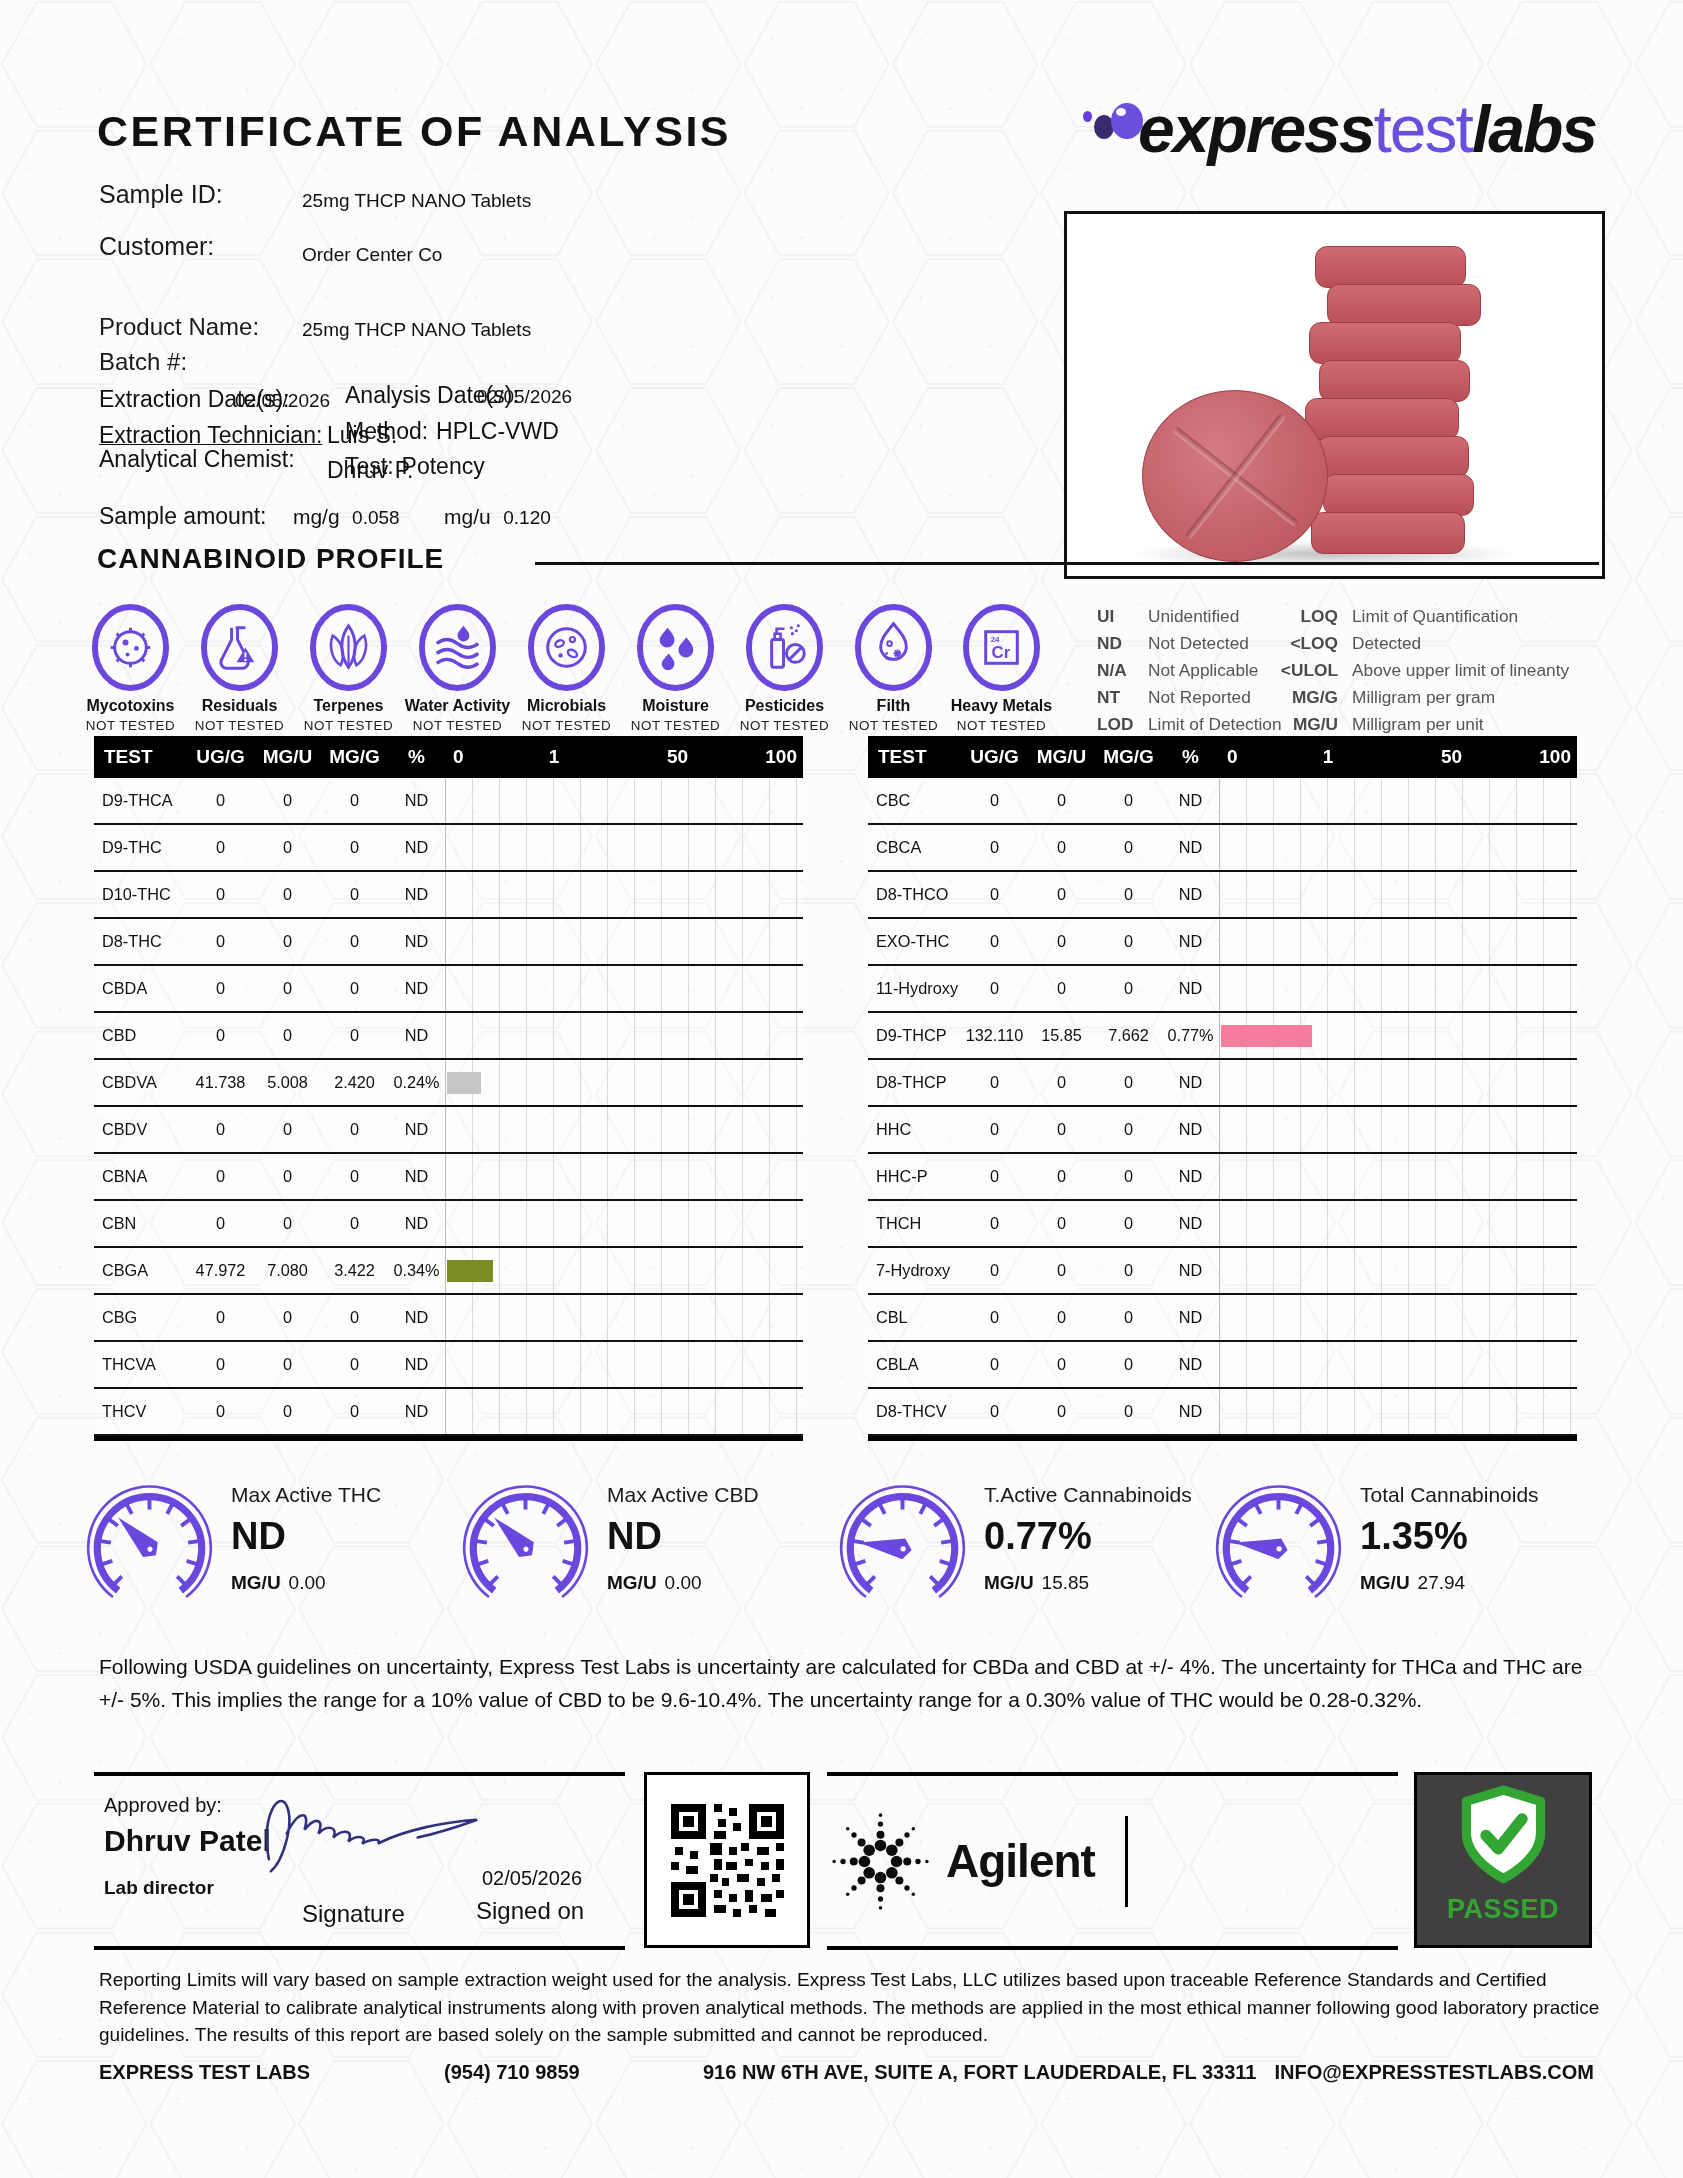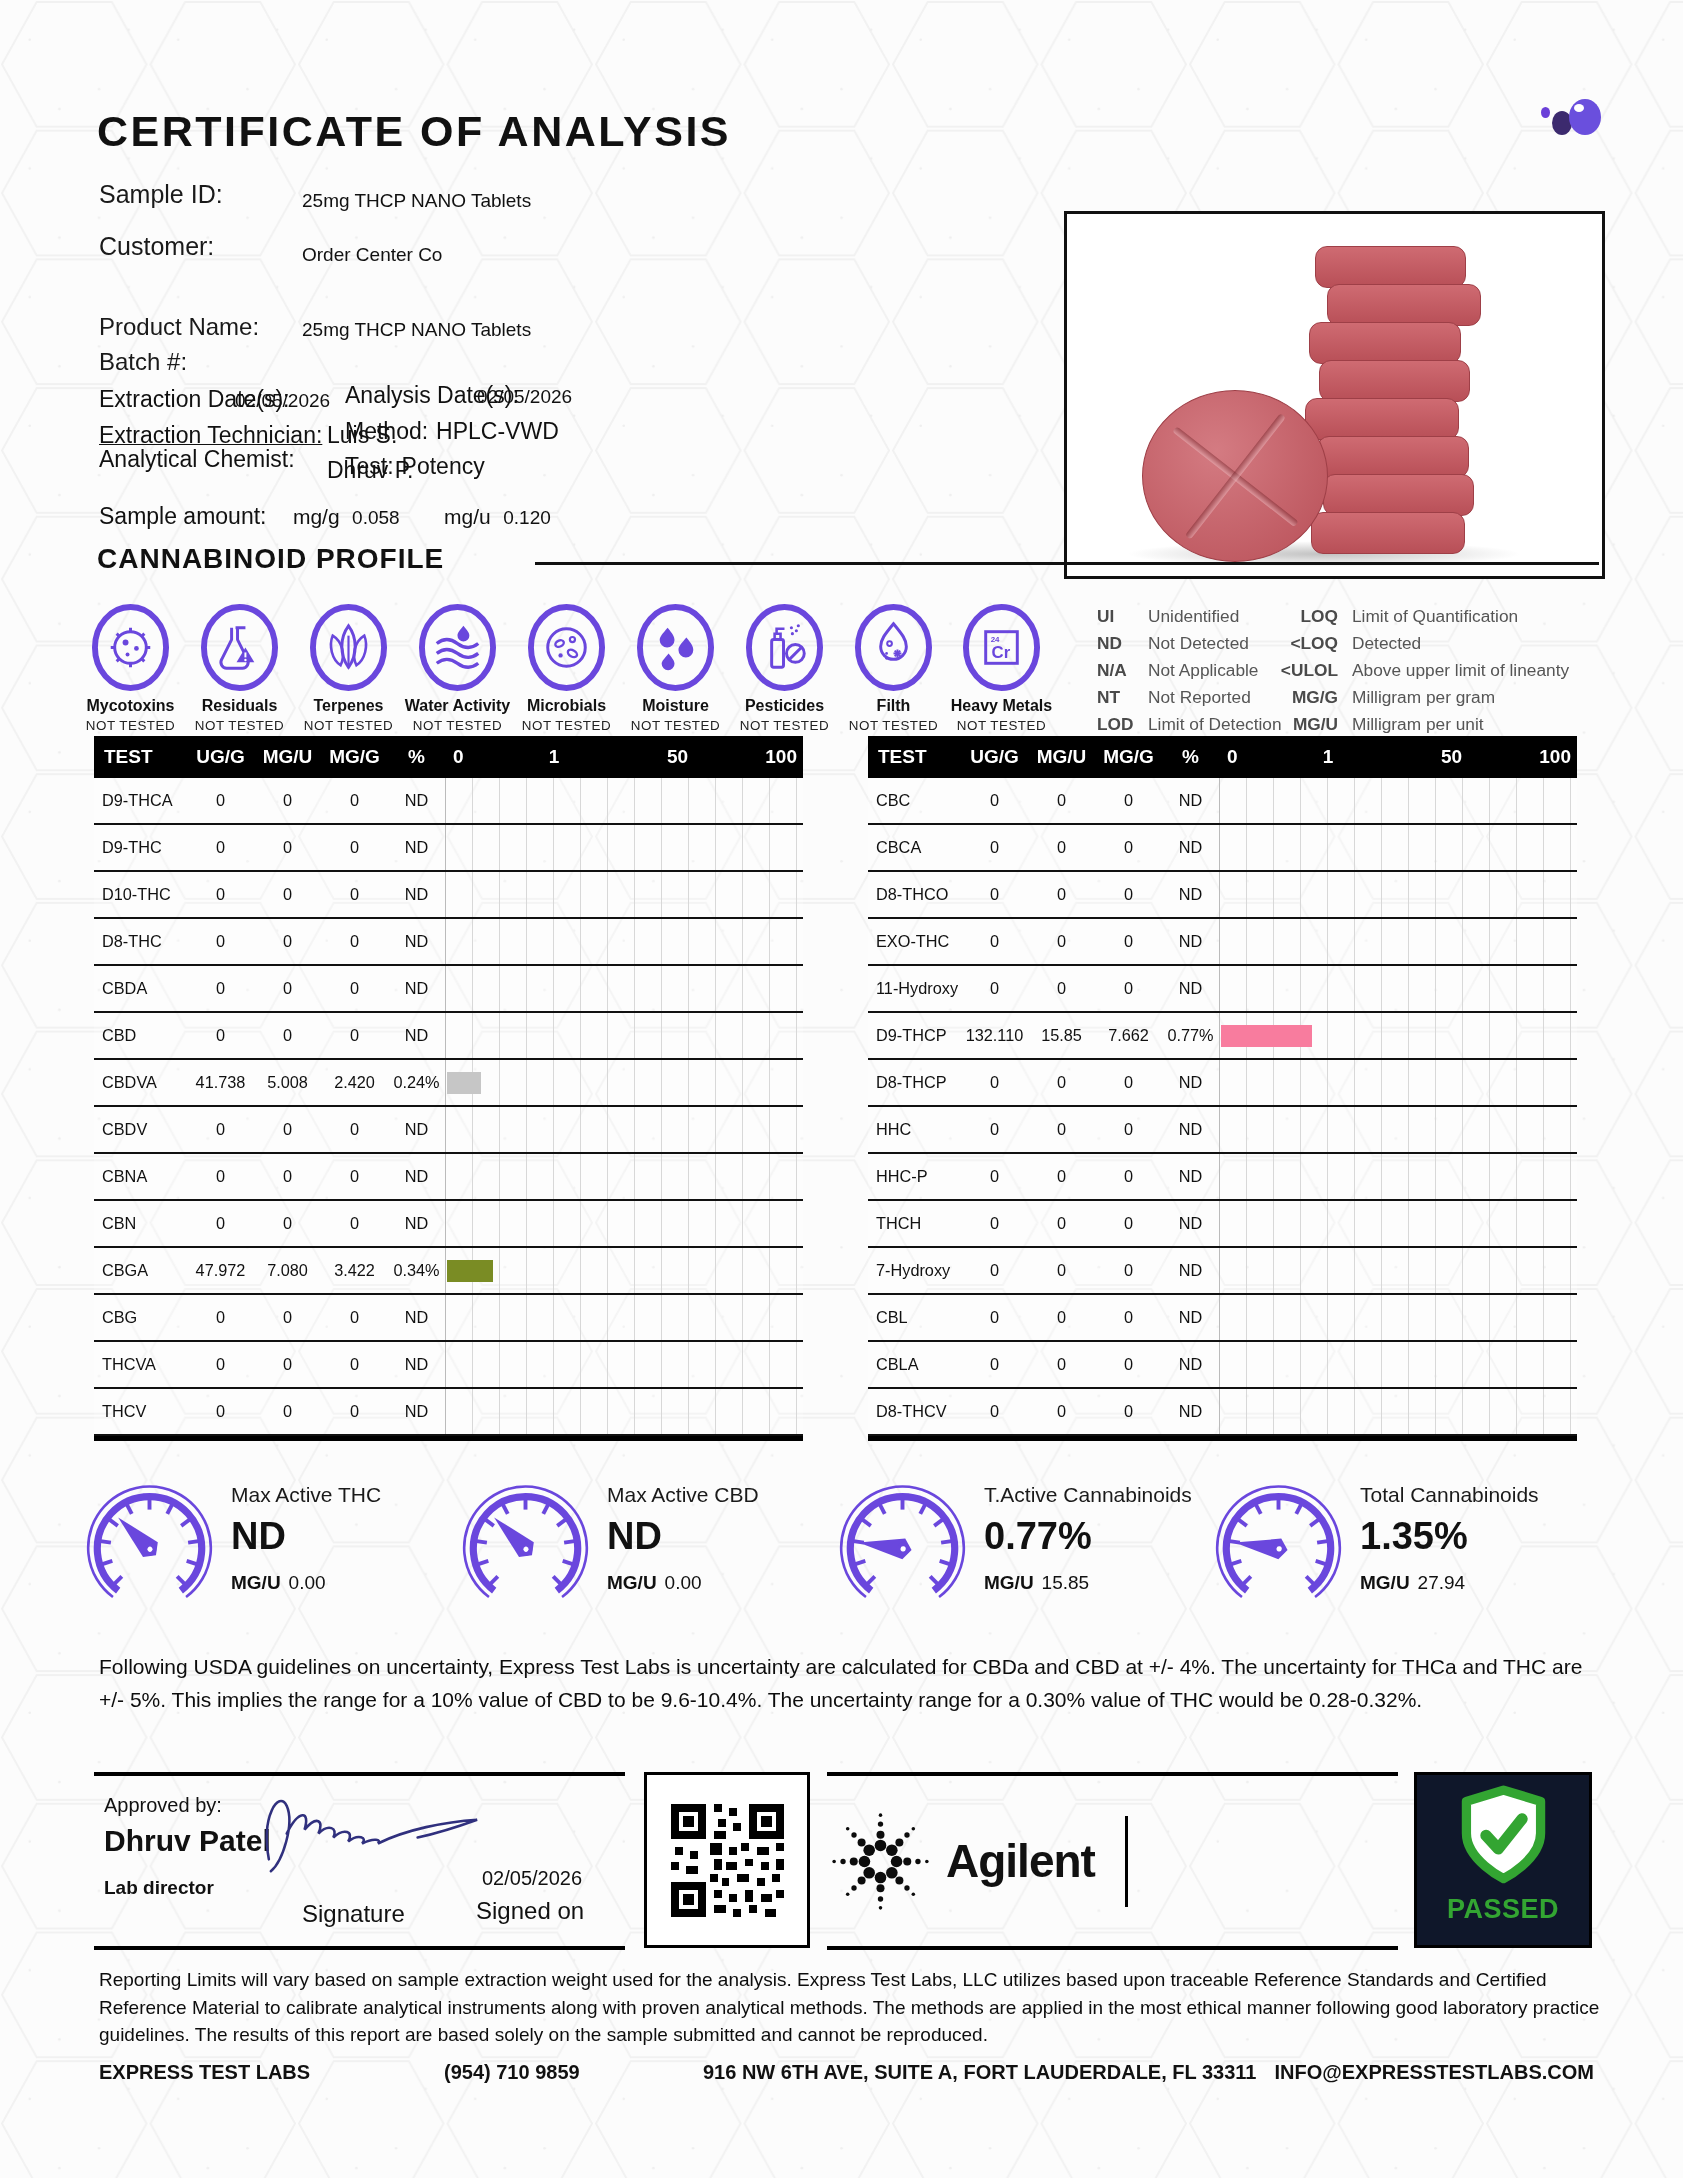--- a/index.html
+++ b/index.html
@@ -95,21 +95,21 @@
   .role{position:absolute;left:10px;top:101px;font-size:19px;font-weight:700;}
   .sigline{position:absolute;left:153px;top:6px;}
   .siglabel{position:absolute;left:208px;top:124px;font-size:24px;}
   .signdate{position:absolute;left:388px;top:91px;font-size:20px;}
   .signon{position:absolute;left:382px;top:121px;font-size:24px;}
   .qr-box{left:644px;top:1772px;width:160px;height:170px;border:3px solid #000;background:#fff;display:flex;align-items:center;justify-content:center;}
   .agilent-block{left:827px;top:1772px;width:571px;height:170px;border-top:4px solid #000;border-bottom:4px solid #000;display:flex;align-items:center;}
   .agilent-name{font-size:46px;font-weight:800;margin-left:12px;letter-spacing:-1px;}
   .agilent-sep{width:3px;height:91px;background:#000;margin:0 26px 0 30px;}
   .agilent-powered{font-size:30px;}
-  .passed-box{left:1414px;top:1772px;width:172px;height:170px;border:3px solid #000;background:#0f172a;text-align:center;}
+  .passed-box{left:1414px;top:1772px;width:172px;height:170px;border:3px solid #000;background:#404040;text-align:center;}
   .passed-label{font-size:27px;font-weight:800;color:#33a532;letter-spacing:0.5px;margin-top:-4px;}
 
   
   .disclaimer{left:99px;top:1966px;width:1505px;font-size:19px;line-height:1.45;color:#0d0d0d;}
   .footer-name{left:99px;top:2061px;font-size:20px;font-weight:700;}
   .footer-phone{left:444px;top:2061px;font-size:20px;font-weight:700;}
   .footer-addr{left:703px;top:2061px;font-size:20px;font-weight:700;}
   .footer-email{right:89px;top:2061px;font-size:20px;font-weight:700;}
 </style>
 </head>
@@ -130,20 +130,23 @@
     <rect width="1700" height="2200" fill="url(#hex)"></rect>
   </svg>
 
   <div class="layer title">CERTIFICATE OF ANALYSIS</div>
   <div class="layer logo">
     <span class="logo-dots">
         <i class="d1"></i>
         <i class="d2"></i>
         <i class="d3"></i>
       </span>
+    <span class="logo-text">
+      <span class="w1">express</span><span class="w2">test</span><span class="w3">labs</span>
+    </span>
   </div>
 
   <div class="layer info-line" style="left:99px;top:180px;"><span class="lab">Sample ID:</span></div>
   <div class="layer info-line val" style="left:302px;top:190px;">25mg THCP NANO Tablets</div>
   <div class="layer info-line" style="left:99px;top:232px;"><span class="lab">Customer:</span></div>
   <div class="layer info-line val" style="left:302px;top:244px;">Order Center Co</div>
 
   <div class="layer info-line" style="left:99px;top:313px;"><span class="lab" style="font-size:24px;margin-top:11px;">Product Name:</span></div>
   <div class="layer info-line val" style="left:302px;top:319px;">25mg THCP NANO Tablets</div>
   <div class="layer info-line" style="left:99px;top:348px;"><span class="lab" style="font-size:24px;">Batch #:</span></div>

